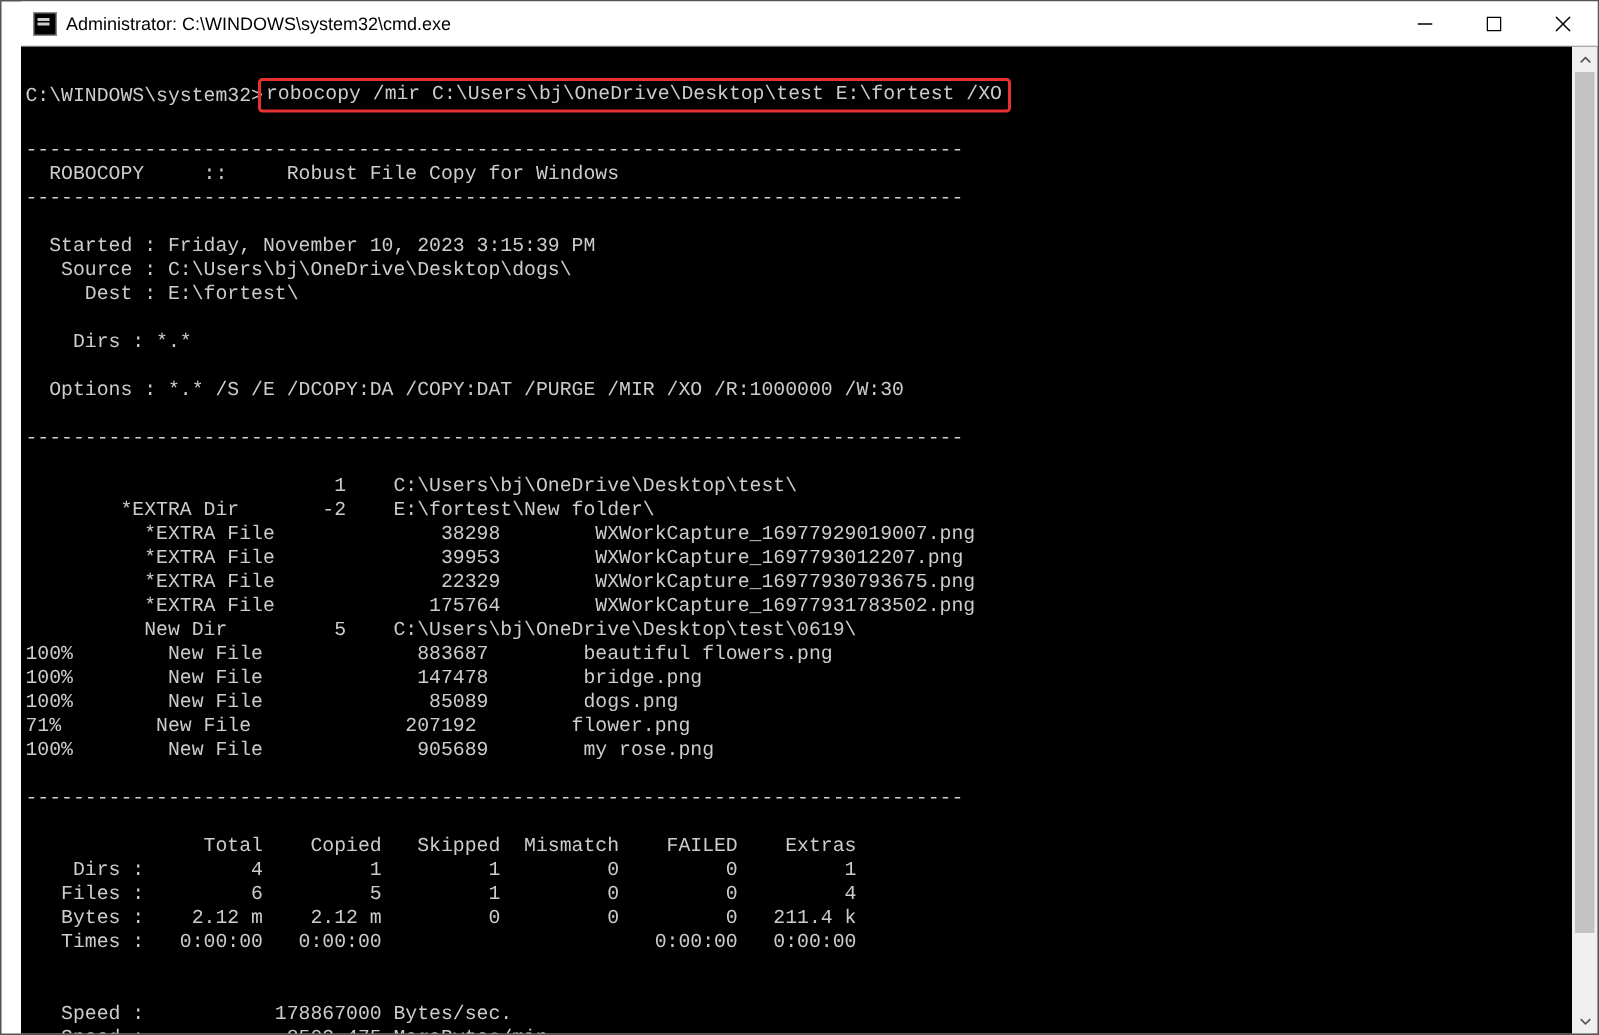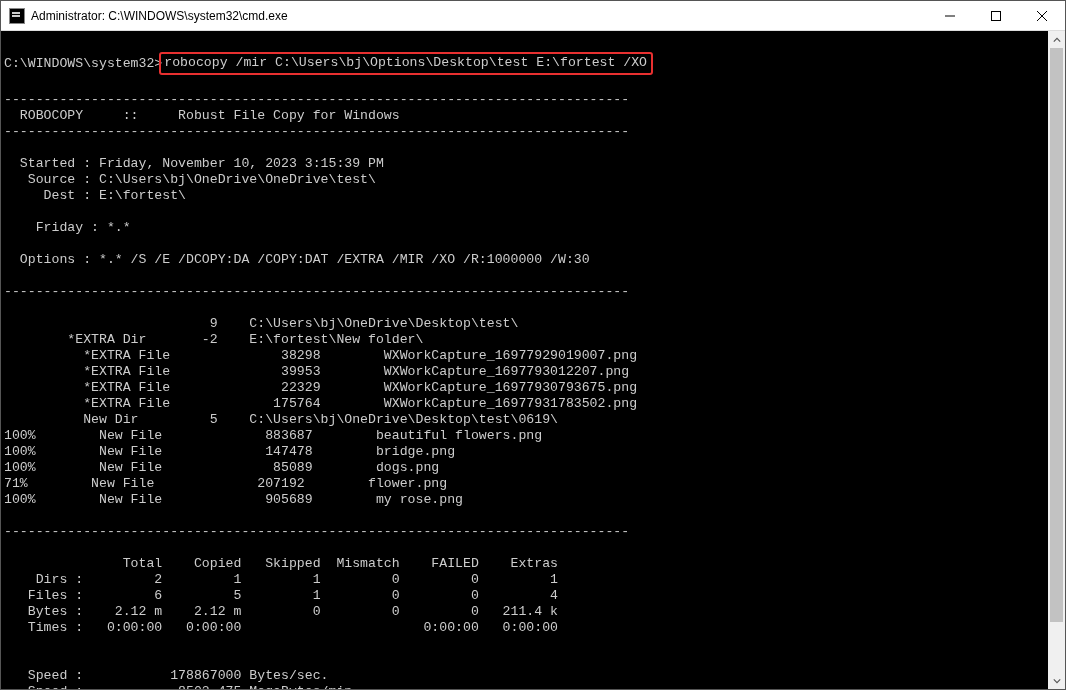--- a/index.html
+++ b/index.html
@@ -12,20 +12,21 @@
     padding: 0;
   }
   .window {
     width: 1066px;
     height: 690px;
     background: #fff;
     border: 1px solid #555;
     display: flex;
     flex-direction: column;
     position: relative;
+    padding-left: 13px;
   }
   .titlebar {
     height: 30px;
     background: #fff;
     display: flex;
     align-items: center;
     border-bottom: 1px solid #ddd;
   }
   .titlebar-icon {
     width: 16px;
@@ -150,53 +151,53 @@
         <svg viewBox="0 0 10 10">
             <line x1="0" y1="0" x2="10" y2="10" stroke="#000" stroke-width="1"></line>
             <line x1="10" y1="0" x2="0" y2="10" stroke="#000" stroke-width="1"></line>
           </svg>
       </div>
     </div>
   </div>
 
   <div class="term-wrap">
     <div class="terminal" id="term">
-<span class="prompt-line">C:\WINDOWS\system32&gt;</span><span class="highlight-box"><span>robocopy /mir C:\Users\bj\Options\Desktop\test E:\fortest /XO</span></span>
+<span class="prompt-line">C:\WINDOWS\system32&gt;</span><span class="highlight-box"><span>robocopy /mir C:\Users\bj\OneDrive\Desktop\test E:\fortest /XO</span></span>
 
 <span class="dash-row">-------------------------------------------------------------------------------</span>
 <span>  ROBOCOPY     ::     Robust File Copy for Windows                              </span>
 <span class="dash-row">-------------------------------------------------------------------------------</span>
 
 <span>  Started : Friday, November 10, 2023 3:15:39 PM</span>
-<span>   Source : C:\Users\bj\OneDrive\OneDrive\test\</span>
+<span>   Source : C:\Users\bj\OneDrive\Desktop\dogs\</span>
 <span>     Dest : E:\fortest\</span>
 
-<span>    Friday : *.*</span>
-
-<span>  Options : *.* /S /E /DCOPY:DA /COPY:DAT /EXTRA /MIR /XO /R:1000000 /W:30 </span>
-
-<span class="dash-row">-------------------------------------------------------------------------------</span>
-
-<span>                          9    C:\Users\bj\OneDrive\Desktop\test\</span>
+<span>    Dirs : *.*</span>
+
+<span>  Options : *.* /S /E /DCOPY:DA /COPY:DAT /PURGE /MIR /XO /R:1000000 /W:30 </span>
+
+<span class="dash-row">-------------------------------------------------------------------------------</span>
+
+<span>                          1    C:\Users\bj\OneDrive\Desktop\test\</span>
 <span>        *EXTRA Dir       -2    E:\fortest\New folder\</span>
 <span>          *EXTRA File              38298        WXWorkCapture_16977929019007.png</span>
 <span>          *EXTRA File              39953        WXWorkCapture_1697793012207.png</span>
 <span>          *EXTRA File              22329        WXWorkCapture_16977930793675.png</span>
 <span>          *EXTRA File             175764        WXWorkCapture_16977931783502.png</span>
 <span>          New Dir         5    C:\Users\bj\OneDrive\Desktop\test\0619\</span>
 <span>100%        New File             883687        beautiful flowers.png</span>
 <span>100%        New File             147478        bridge.png</span>
 <span>100%        New File              85089        dogs.png</span>
 <span>71%        New File             207192        flower.png</span>
 <span>100%        New File             905689        my rose.png</span>
 
 <span class="dash-row">-------------------------------------------------------------------------------</span>
 
 <span>               Total    Copied   Skipped  Mismatch    FAILED    Extras</span>
-<span>    Dirs :         2         1         1         0         0         1</span>
+<span>    Dirs :         4         1         1         0         0         1</span>
 <span>   Files :         6         5         1         0         0         4</span>
 <span>   Bytes :    2.12 m    2.12 m         0         0         0   211.4 k</span>
 <span>   Times :   0:00:00   0:00:00                       0:00:00   0:00:00</span>
 
 
 <span>   Speed :           178867000 Bytes/sec.</span>
 <span>   Speed :            8503.475 MegaBytes/min.</span>
 </div>
 
     <div class="scrollbar">

